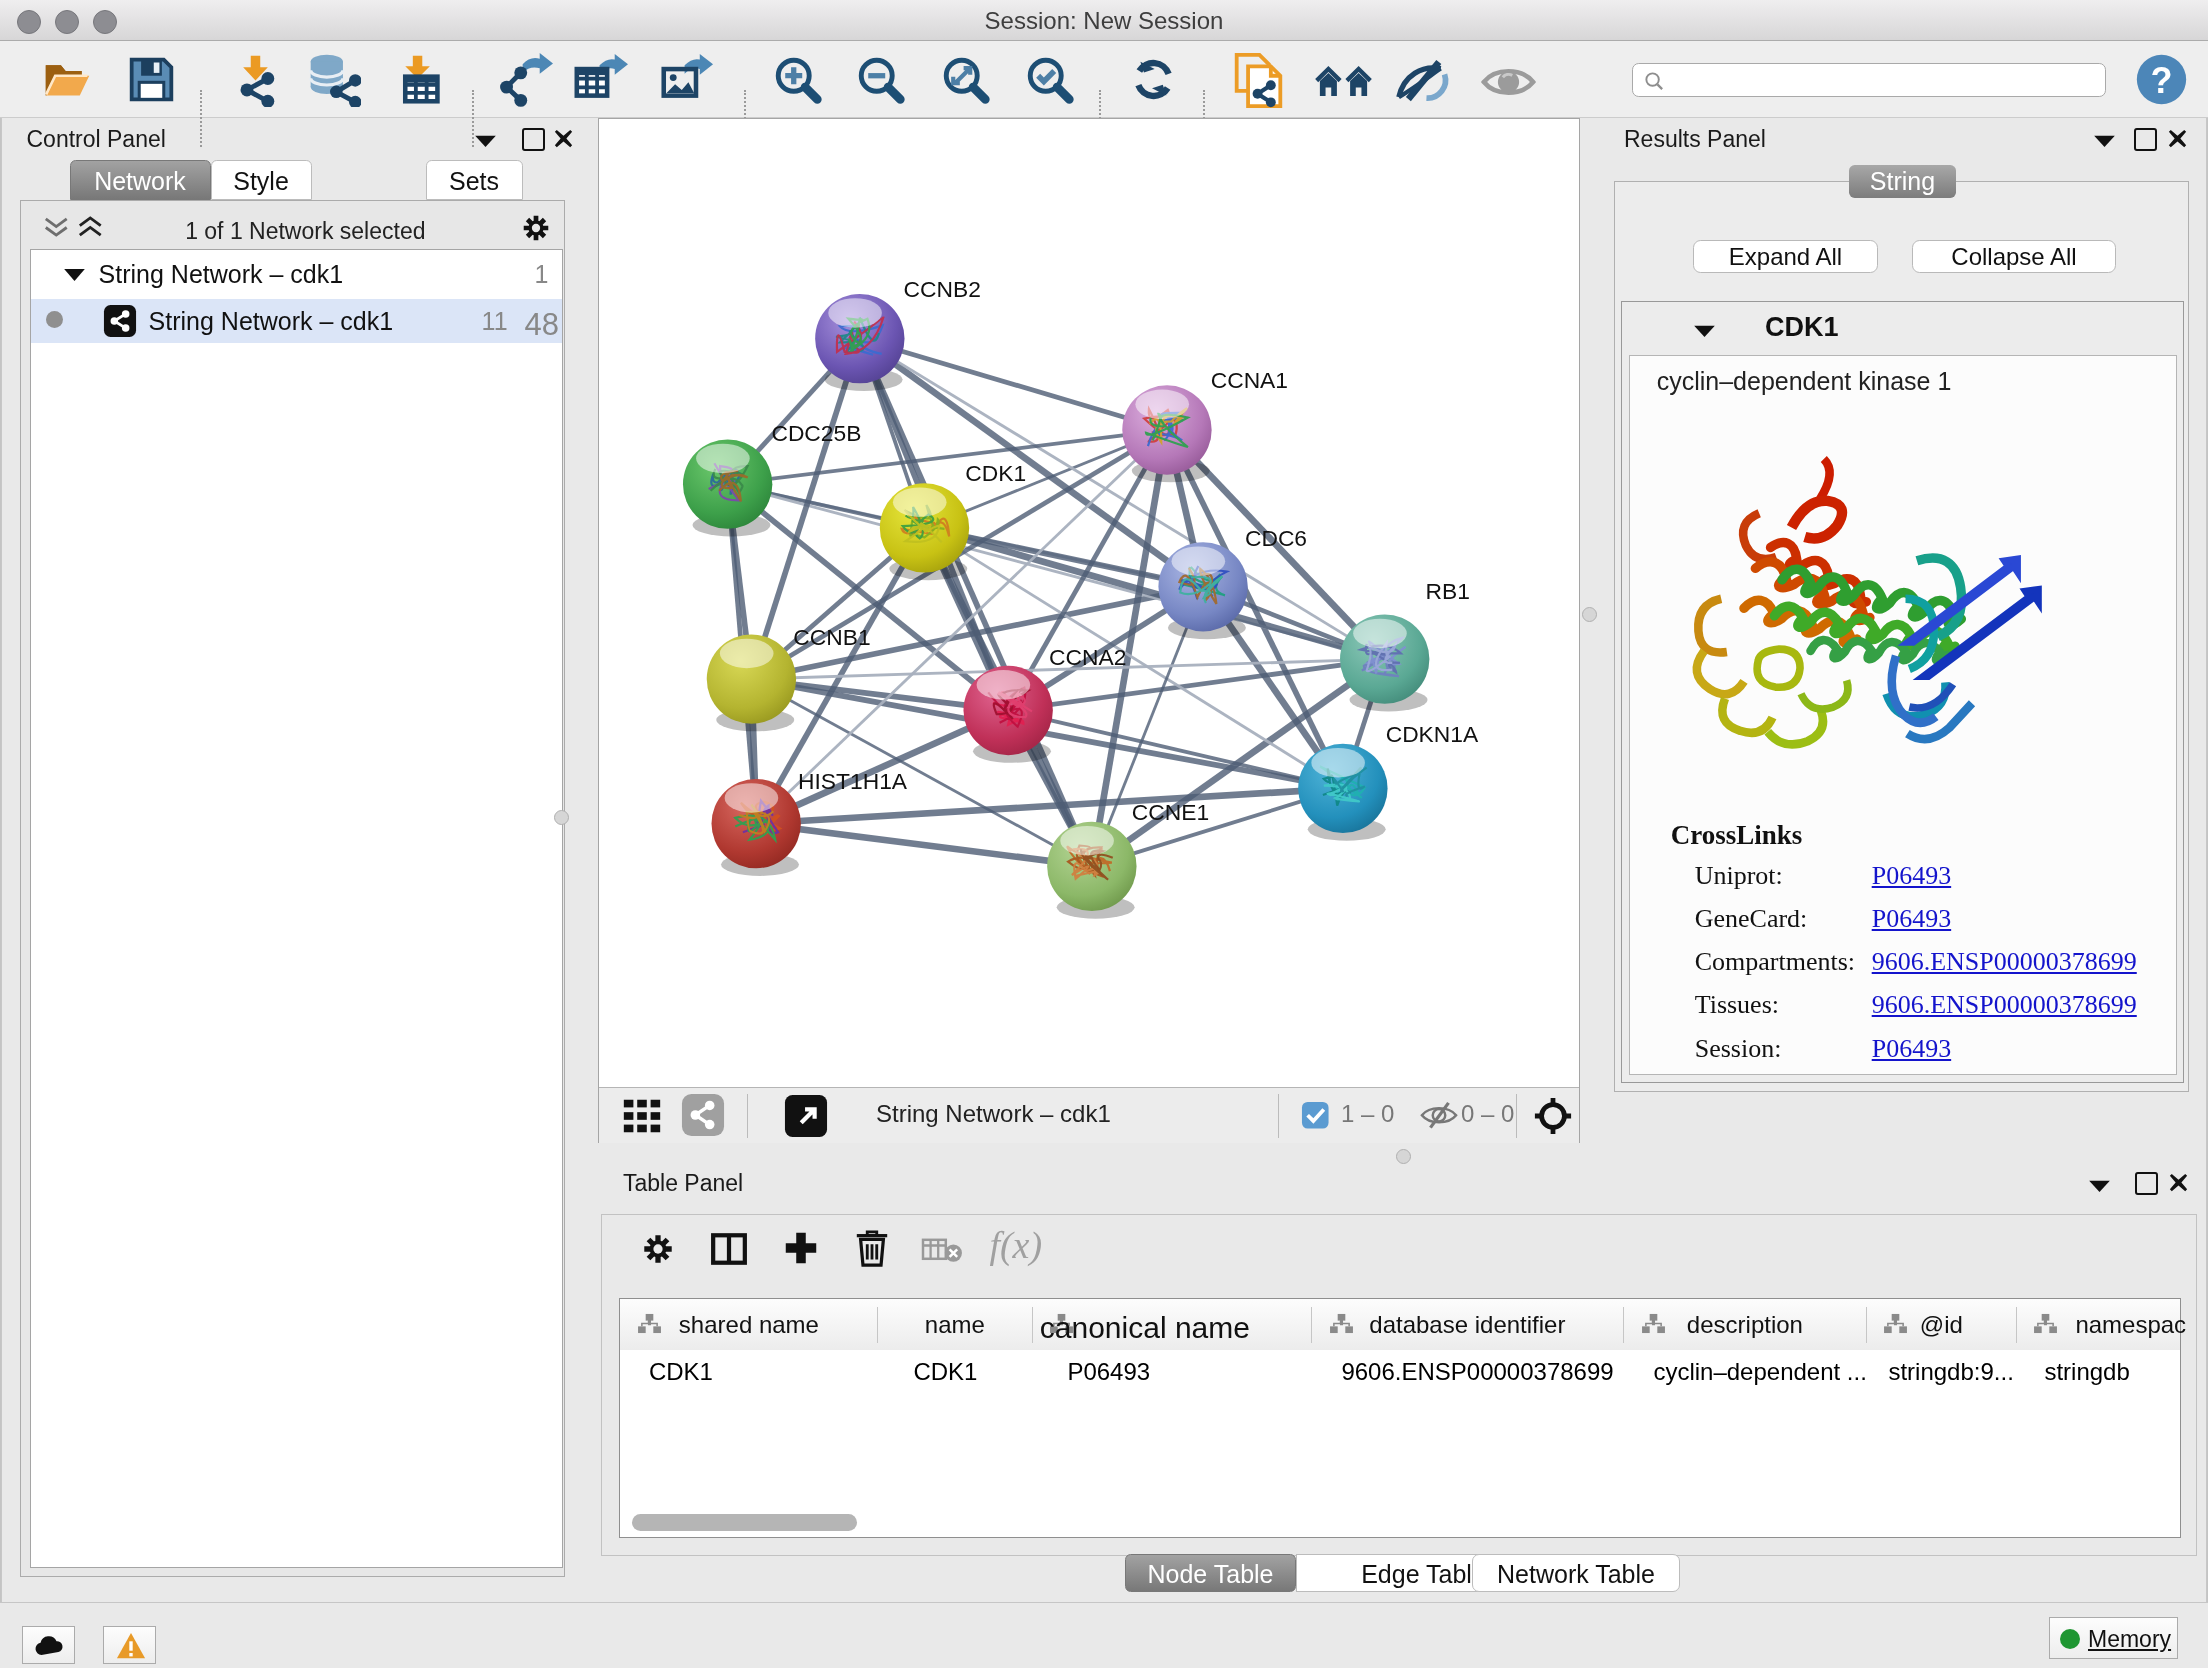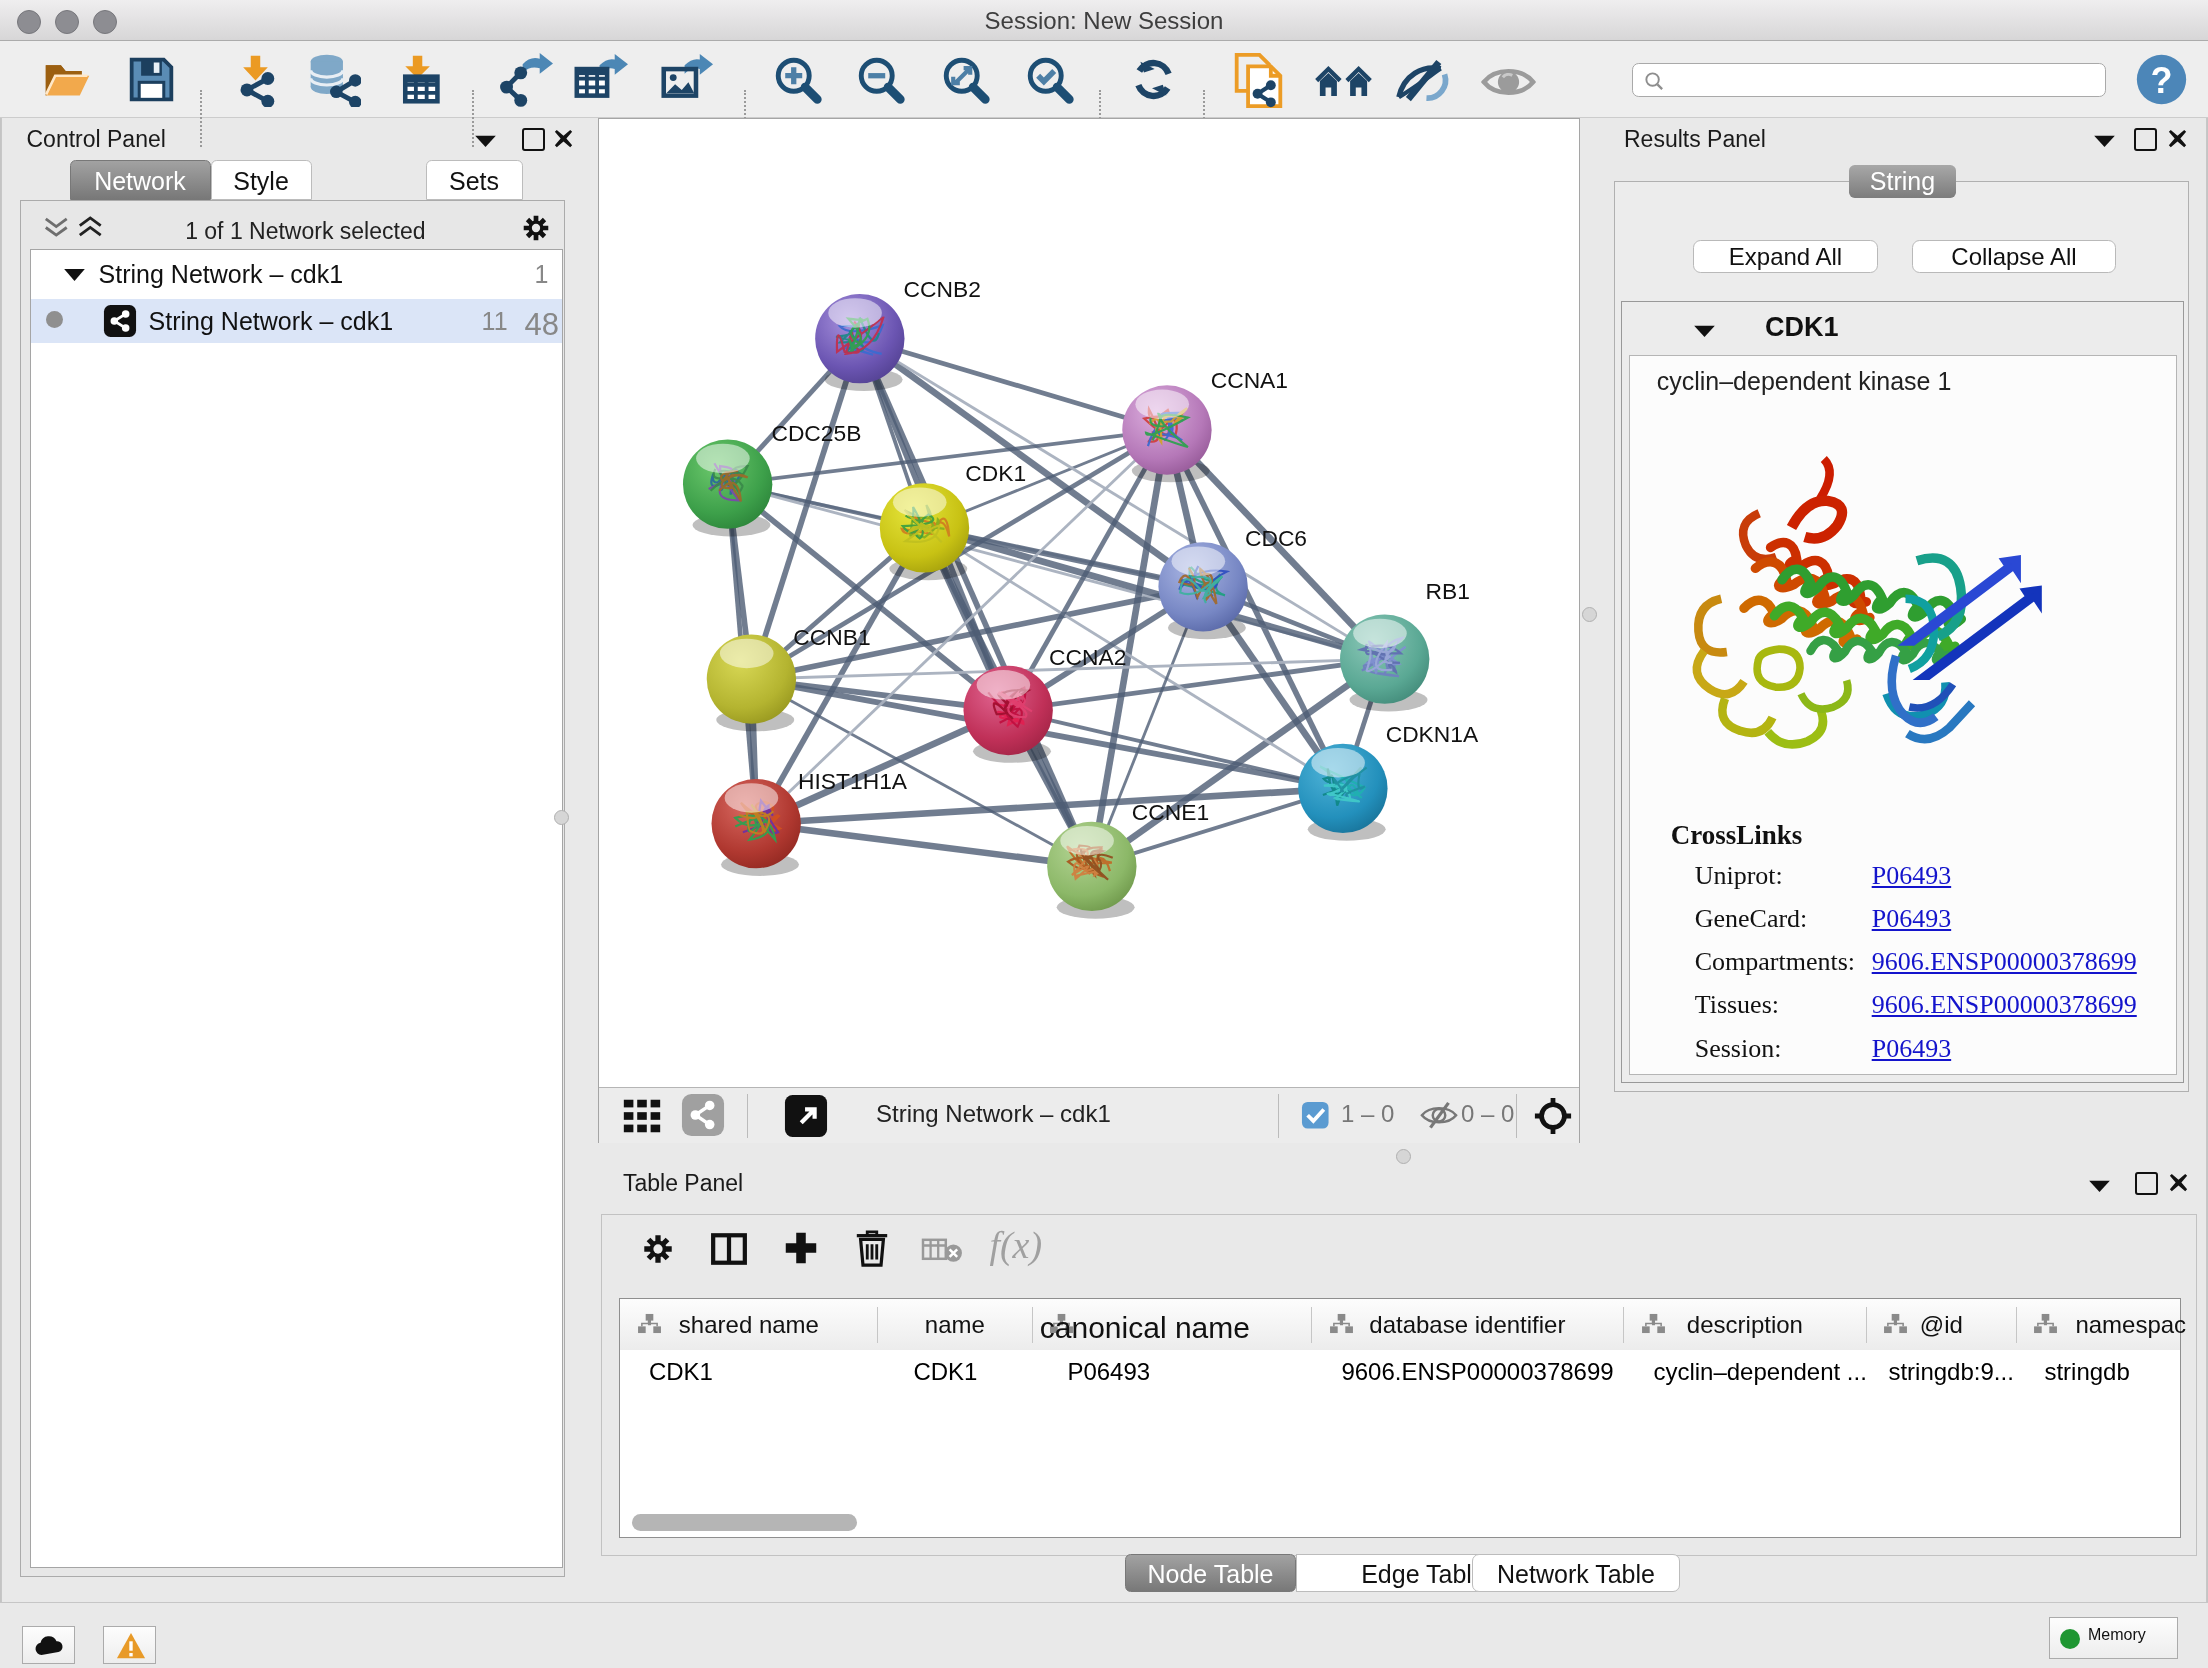--- a/index.html
+++ b/index.html
@@ -705,16 +705,16 @@
   </div>
   <div class="abs" style="left:103px;top:23px;width:53px;height:38px;background:linear-gradient(#fdfdfd,#ededed);border:1px solid #ababab;box-sizing:border-box;">
     <svg style="position:absolute;left:10.5px;top:3.8px;" width="32" height="30" viewBox="0 0 34 32">
       <path d="M17 2 L32 29 H2 z" fill="#e89a28"></path>
       <rect x="15.2" y="11" width="3.6" height="10" fill="#fff"></rect>
       <rect x="15.2" y="23.5" width="3.6" height="3.6" fill="#fff"></rect>
     </svg>
   </div>
   <div class="abs" style="left:2049px;top:14.3px;width:129px;height:42px;background:linear-gradient(#fdfdfd,#ededed);border:1px solid #ababab;box-sizing:border-box;">
     <div style="position:absolute;left:9.5px;top:10.5px;width:20px;height:20px;border-radius:50%;background:#1f9632;"></div>
-    <div style="position:absolute;left:38px;top:7.6px;font-size:16px;color:#111;">Memory</div>
+    <div style="position:absolute;left:38px;top:7.6px;font-size:23px;color:#111;text-decoration:underline;">Memory</div>
   </div>
 </div>
 
 
 </body></html>

